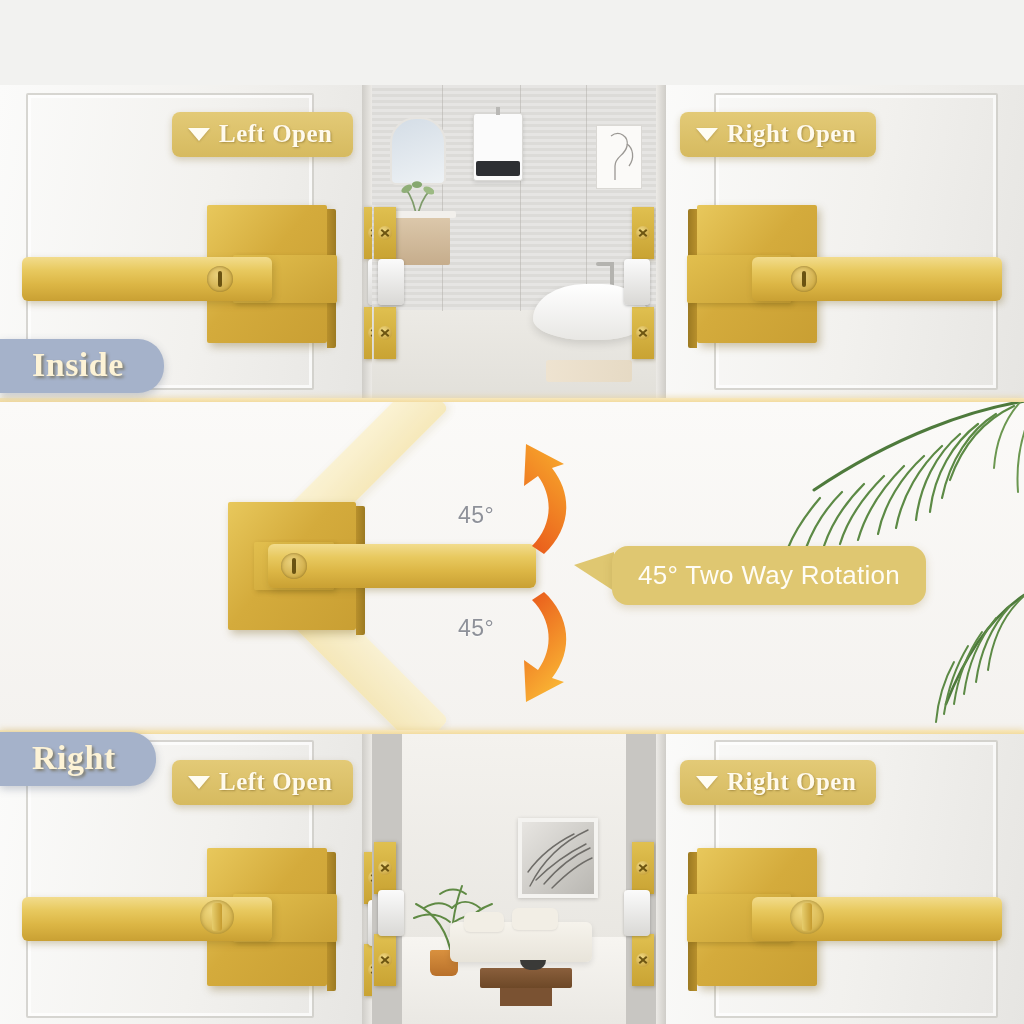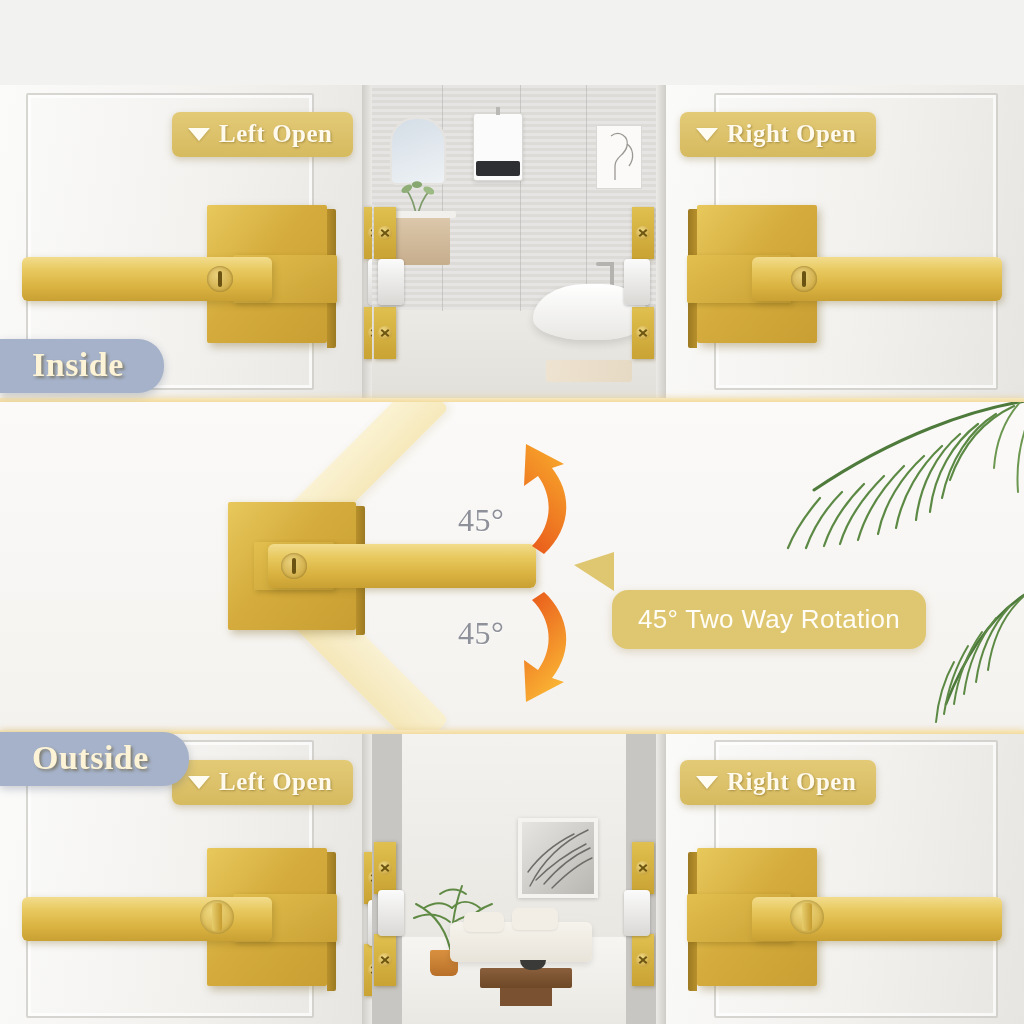--- a/index.html
+++ b/index.html
@@ -110,42 +110,42 @@
   .screw::before,.screw::after{content:"";position:absolute;left:2px;top:6px;width:10px;height:2px;background:#6d5512;}
   .screw::before{transform:rotate(42deg);}
   .screw::after{transform:rotate(-42deg);}
   .latch{position:absolute;width:26px;height:46px;border-radius:4px;
     background:linear-gradient(180deg,#fbfbfb,#d9d8d5);box-shadow:0 1px 3px rgba(0,0,0,.25);}
 
   
   .ghost{position:absolute;height:44px;border-radius:6px;
     background:linear-gradient(180deg,#fbf0c6,#f5e3a4);opacity:.72;
     box-shadow:2px 3px 8px rgba(150,125,55,.18);}
-  .deg{position:absolute;font-family:Liberation Serif, serif;font-size:32px;color:#8e9199;
+  .deg{position:absolute;font-family:Liberation Sans, sans-serif;font-size:23px;color:#8e9199;
     letter-spacing:.5px;text-shadow:0 1px 1px rgba(255,255,255,.8);}
   .arrow-svg{position:absolute;}
 
   
   .badge{position:absolute;display:flex;align-items:center;gap:9px;
     padding:8px 20px 9px 16px;border-radius:8px;
     background:linear-gradient(180deg,#e3ca77,#d6ba5f);
     box-shadow:0 3px 7px rgba(130,105,40,.28);}
   .badge-tri{width:0;height:0;border-left:11px solid transparent;border-right:11px solid transparent;
     border-top:13px solid #fffdf3;filter:drop-shadow(0 1px 1px rgba(120,95,35,.35));}
   .badge-txt{font-family:"Liberation Serif",serif;font-weight:bold;font-size:25px;color:#fffaec;
     text-shadow:1px 1px 2px rgba(120,95,35,.5);letter-spacing:.5px;}
 
   .side-tab{position:absolute;left:0;display:flex;align-items:center;
     background:#a5b2ca;border-radius:0 26px 26px 0;padding:7px 40px 9px 32px;
     box-shadow:0 3px 8px rgba(80,92,120,.3);}
   .side-tab-txt{font-family:"Liberation Serif",serif;font-weight:bold;font-size:34px;color:#fdf3d6;
     text-shadow:2px 2px 3px rgba(95,80,35,.55);letter-spacing:.5px;}
 
   .bubble{position:absolute;background:#dfc771;border-radius:16px;padding:14px 26px;
-    box-shadow:0 3px 8px rgba(150,125,55,.25);margin-top:44px;}
+    box-shadow:0 3px 8px rgba(150,125,55,.25);}
   .bubble-txt{font-family:"Liberation Sans",sans-serif;font-size:26px;color:#fffdf6;letter-spacing:.3px;white-space:nowrap;}
   .bubble-tail{position:absolute;width:0;height:0;border-top:13px solid transparent;
     border-bottom:26px solid transparent;border-right:40px solid #dfc771;}
 
   .frond{position:absolute;}
 </style>
 </head>
 <body>
 
 <div class="page">
@@ -404,16 +404,16 @@
       <span class="badge-tri"></span>
       <span class="badge-txt">Left Open</span>
     </div>
     <div class="badge" style="left:680px;top:26px;">
       <span class="badge-tri"></span>
       <span class="badge-txt">Right Open</span>
     </div>
   </div>
 
   <div class="side-tab" style="top:732px;">
-    <span class="side-tab-txt">Outside</span>
+    <span class="side-tab-txt">Right</span>
   </div>
 
 </div>
 
 </body></html>

